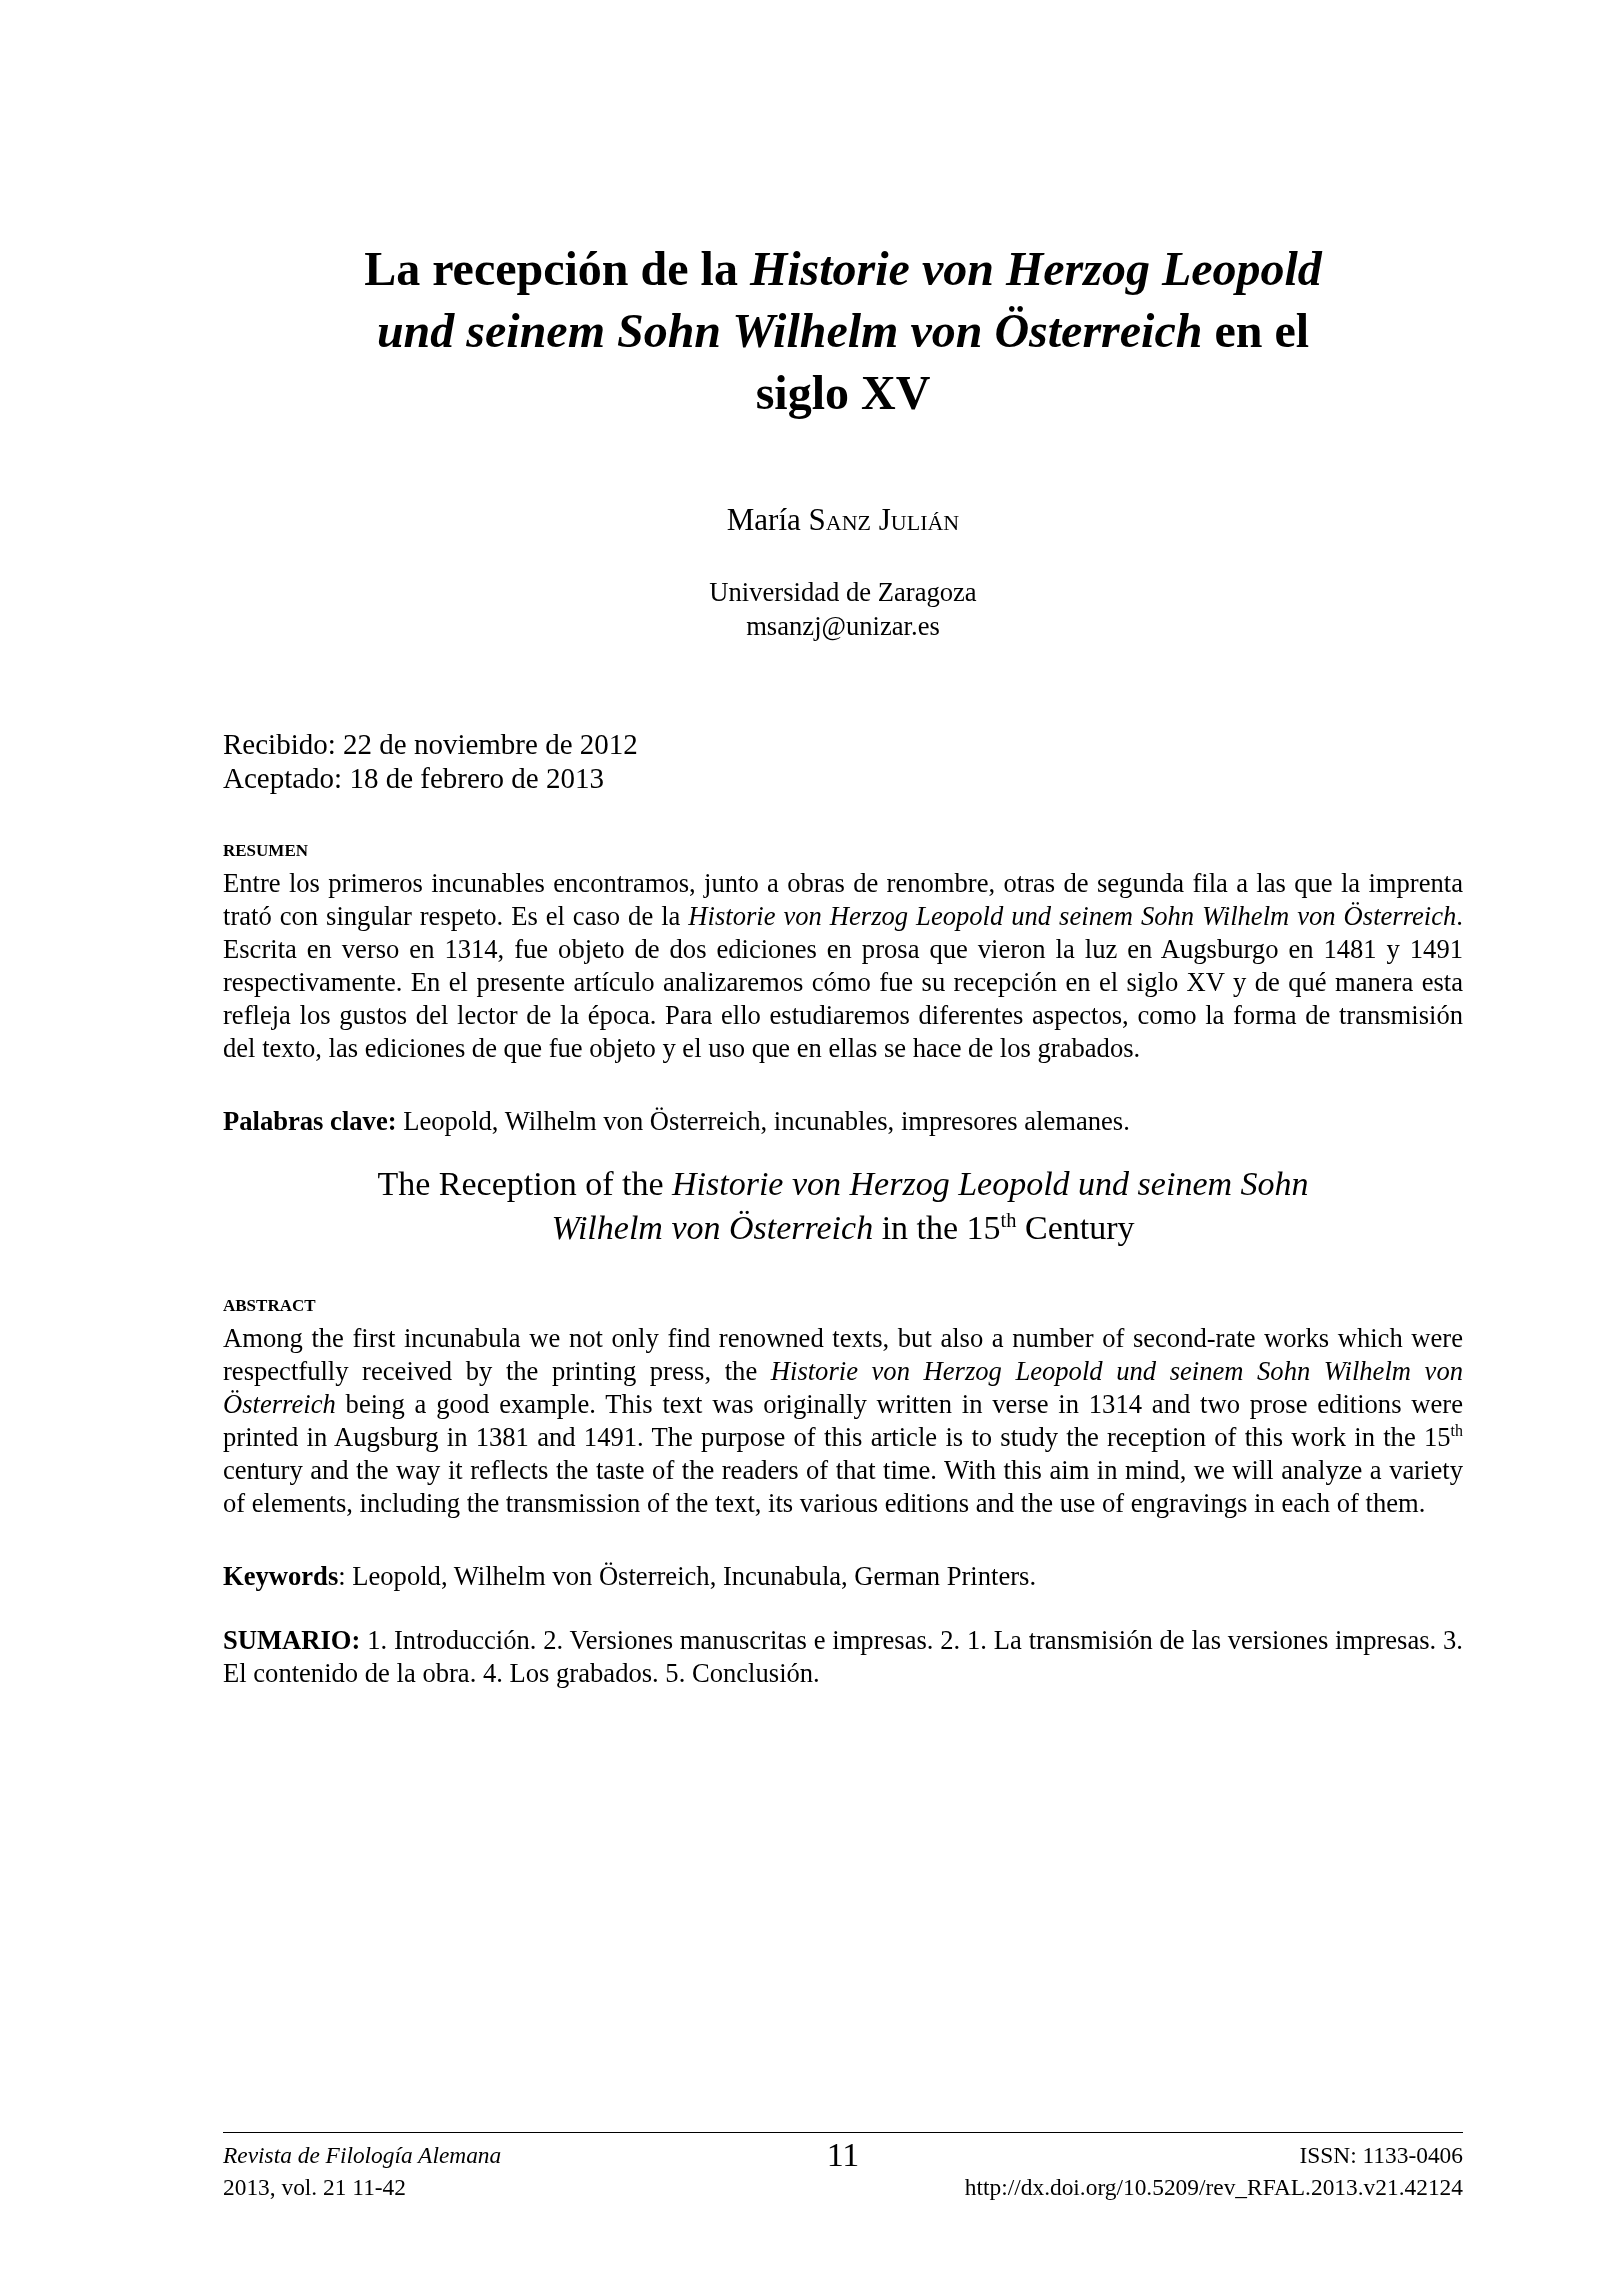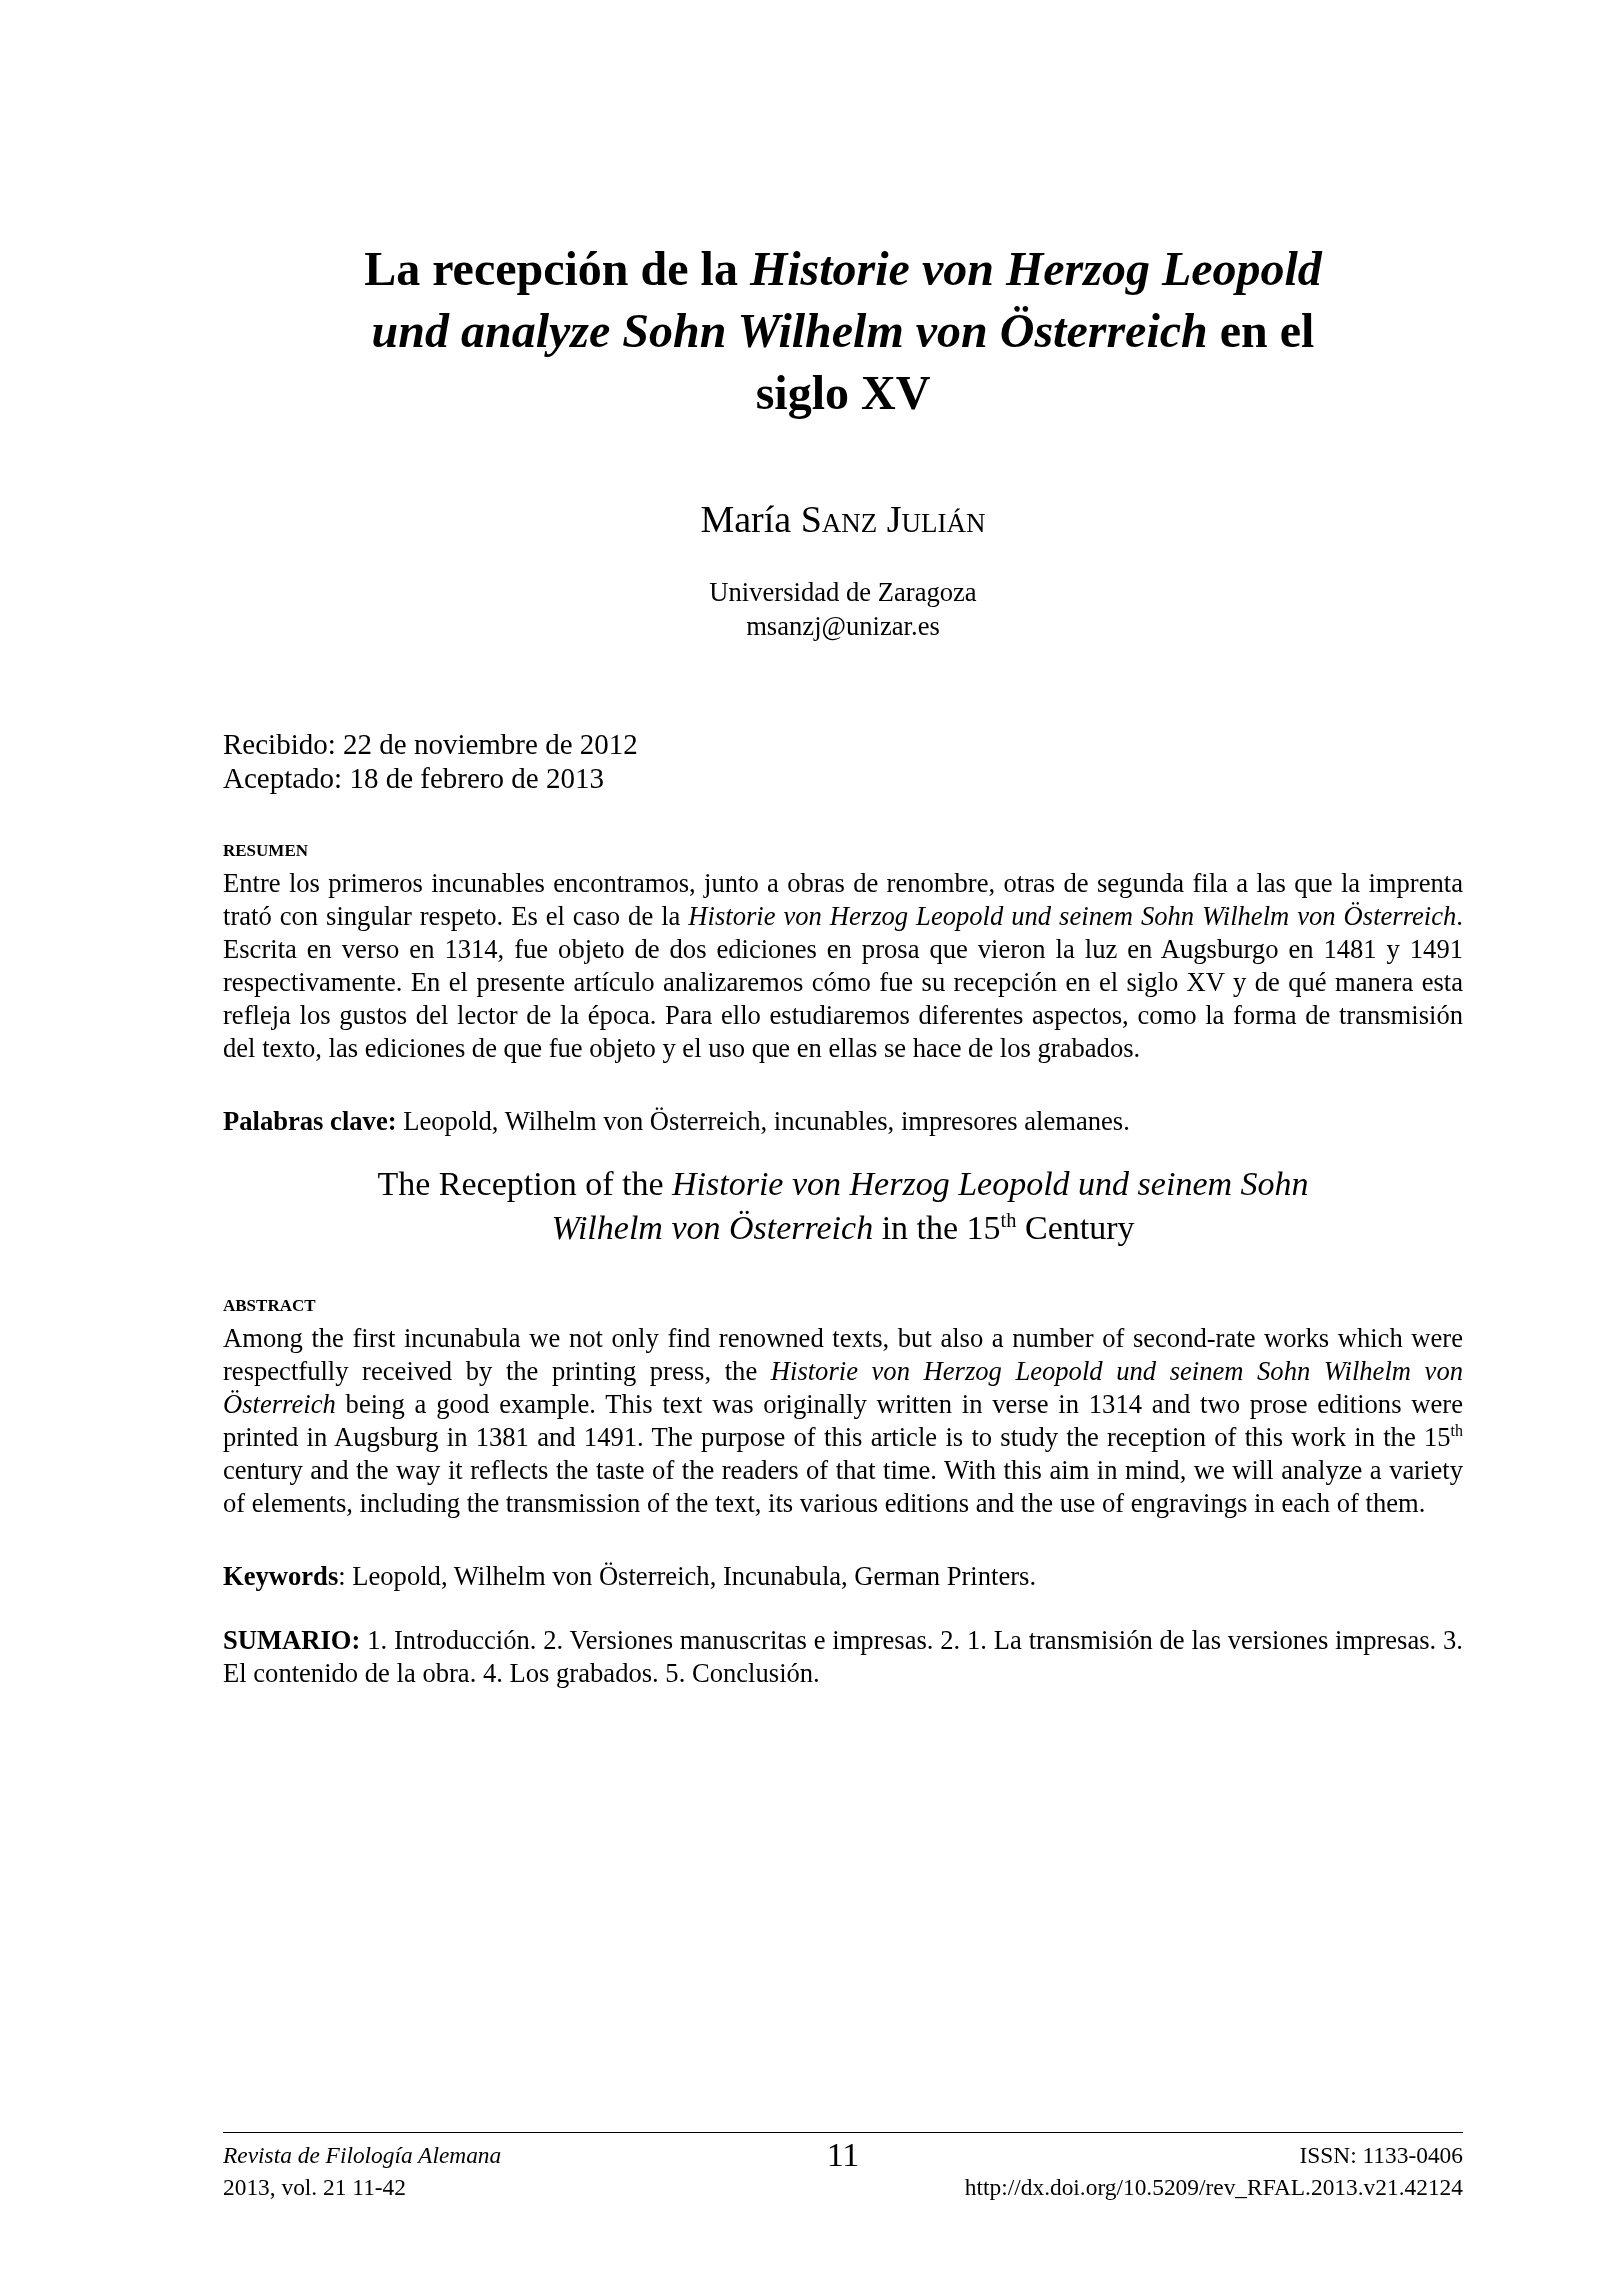--- a/index.html
+++ b/index.html
@@ -20,21 +20,21 @@
     font-weight: bold;
     text-align: center;
     line-height: 62px;
   }
   .title .tline { display: block; }
   .title em { font-style: italic; }
 
   .author-line {
     margin-top: 77px;
     text-align: center;
-    font-size: 38px;
+    font-size: 31px;
     line-height: 37px;
   }
   .smallcaps { font-variant: small-caps; }
 
   .affil-block {
     margin-top: 37px;
     text-align: center;
     font-size: 26.6px;
     line-height: 34px;
   }
@@ -109,21 +109,21 @@
   .journal-name { font-style: italic; }
 </style>
 </head>
 <body>
 
 <div class="page">
   <div class="content">
 
     <h1 class="title">
       <span class="tline"><span>La recepción de la </span><em>Historie von Herzog Leopold</em></span>
-      <span class="tline"><em>und analyze Sohn Wilhelm von Österreich</em><span> en el</span></span>
+      <span class="tline"><em>und seinem Sohn Wilhelm von Österreich</em><span> en el</span></span>
       <span class="tline"><span>siglo XV</span></span>
     </h1>
 
     <div class="author-line">
       <span>María </span><span class="smallcaps">Sanz Julián</span>
     </div>
 
     <div class="affil-block">
       <div>Universidad de Zaragoza</div>
       <div>msanzj@unizar.es</div>

